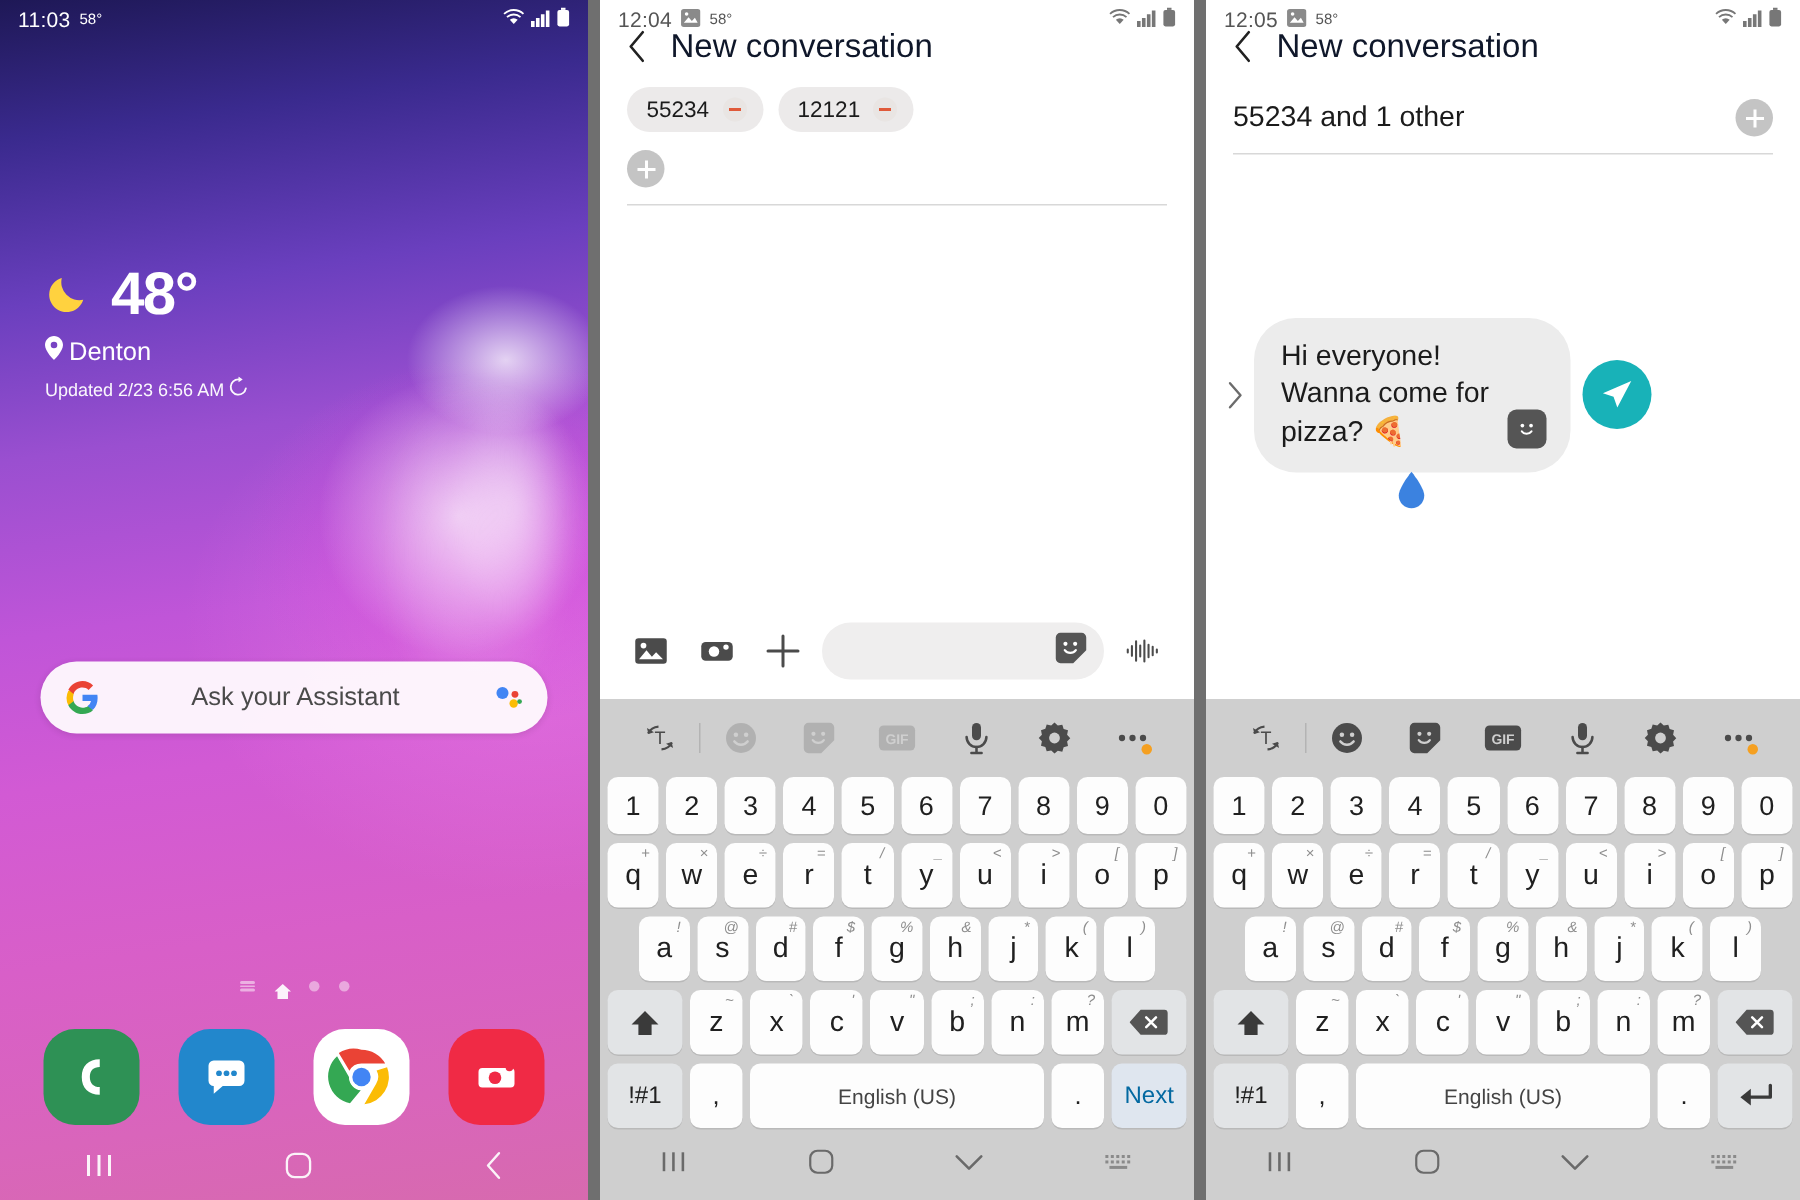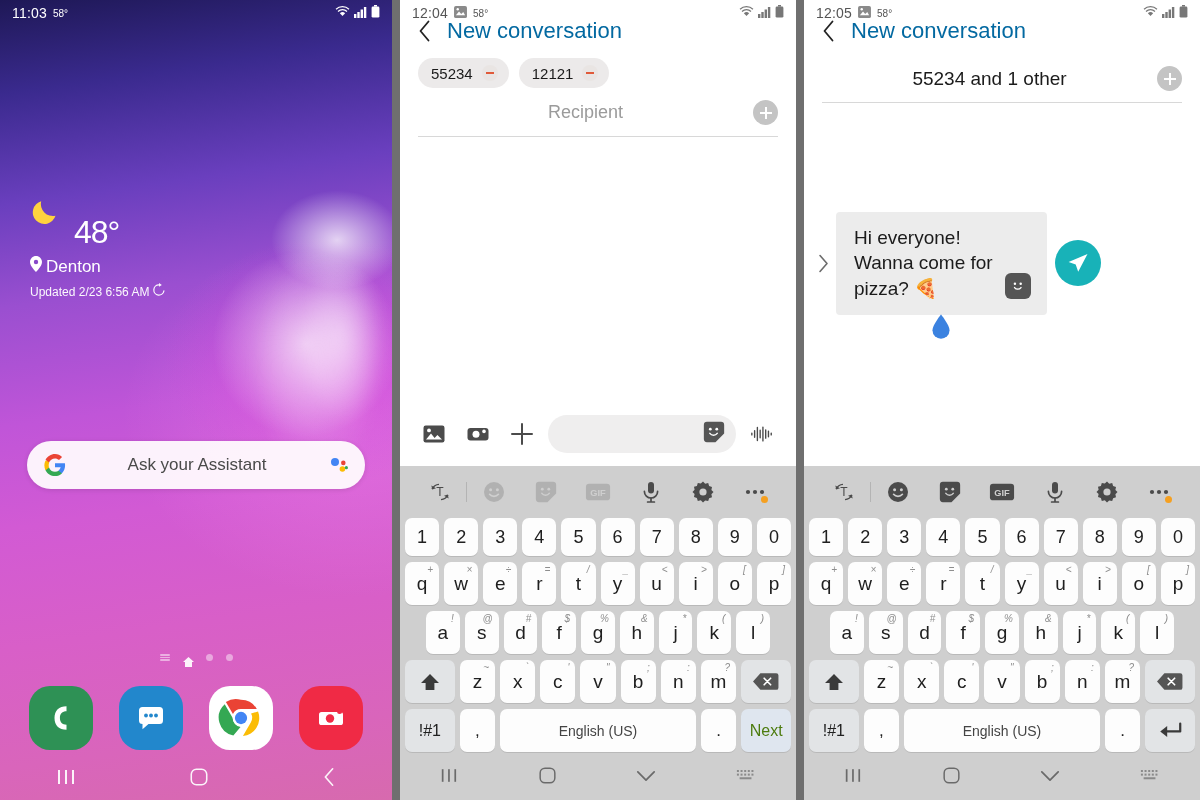--- a/index.html
+++ b/index.html
@@ -33,21 +33,21 @@
     display:flex; align-items:center; padding:0 12px; font-size:13px;justify-content:center; }
   .sb-left { display:flex; align-items:center; gap:6px; }
   .sb-right { margin-left:auto; display:flex; align-items:center; gap:4px; }
   .sb-time { font-size:14px; letter-spacing:.2px; }
   .sb-temp { font-size:10px; }
   .sb-white { color:#ffffff; }
   .sb-dark { color:#555; }
 
   .weather { position:absolute; left:30px; top:176px; color:#fff; }
   .w-row1 { display:flex; align-items:center; gap:10px; }
-  .temp-big { font-size:32px; font-weight:400; line-height:1; letter-spacing:-1px;margin-top:40px; }
+  .temp-big { font-size:40px; font-weight:700; line-height:1; letter-spacing:-1px; }
   .w-loc { display:flex; align-items:center; gap:4px; margin-top:8px; font-size:17px; font-weight:400; }
   .w-upd { margin-top:6px; font-size:12px; display:flex; align-items:center; gap:3px; opacity:.96; }
 
   .assistant { position:absolute; left:27px; right:27px; top:441px; height:48px;
     background:rgba(255,252,254,.94); border-radius:26px; display:flex; align-items:center;
     padding:0 17px; box-shadow:0 1px 5px rgba(0,0,0,.12); }
   .assistant .g { width:22px; height:22px; }
   .assistant .lbl { flex:1; text-align:center; color:#4a4a4a; font-size:17px; }
   .assistant .mic { width:20px; height:20px; }
 
@@ -67,46 +67,46 @@
   .app-cam { background:#f02a45; }
 
   .navbar { position:absolute; left:0; right:0; bottom:0; height:42px;
     display:flex; align-items:center; justify-content:space-around; }
   .nav-ic { opacity:.92; }
 
   
   .msg-screen { position:absolute; inset:0; background:#fff; display:flex; flex-direction:column; }
   .msg-head { display:flex; align-items:center; gap:16px; padding:18px 18px 0 18px; }
   .back-chev { width:13px; height:22px; }
-  .msg-title { font-size:22px; color:#0369a1; font-weight:400; }
+  .msg-title { font-size:22px; color:#0f172a; font-weight:400; }
 
   .chips { display:flex; gap:10px; padding:14px 18px 0 18px; }
   .chip { background:#eceaea; border-radius:16px; height:30px; display:flex; align-items:center;
     gap:9px; padding:0 11px 0 13px; }
   .chip-label { font-size:15px; color:#1b1b1b; }
   .chip-minus { width:16px; height:16px; border-radius:50%; background:#e9e5e3;
     display:flex; align-items:center; justify-content:center; }
   .chip-minus i { display:block; width:8px; height:1.6px; background:#e05a3a; }
 
   .recipient-row { margin:12px 18px 0 18px; display:flex; align-items:center;
-    border-bottom:1px solid #d8d8d8; padding-bottom:11px;text-align:center; }
+    border-bottom:1px solid #d8d8d8; padding-bottom:11px; }
   .recipient-ph { flex:1; font-size:18px; color:#9b9b9b; }
   .recipient-val { flex:1; font-size:19px; color:#1b1b1b; }
   .plus-btn { width:25px; height:25px; border-radius:50%; background:#c4c4c4;
     display:flex; align-items:center; justify-content:center; position:relative; }
   .plus-btn:before, .plus-btn:after { content:""; position:absolute; background:#fff; }
   .plus-btn:before { width:12px; height:2px; }
   .plus-btn:after { width:2px; height:12px; }
 
   .thread { flex:1; position:relative; }
 
   .bubble-row { position:absolute; left:0; right:0; top:109px; display:flex; align-items:center; gap:8px;
     padding:0 10px 0 14px; }
   .row-chev { width:10px; height:18px; flex:0 0 auto; }
-  .bubble { background:#ececec; border-radius:4px; padding:13px 16px 14px 18px; position:relative;
+  .bubble { background:#ececec; border-radius:28px; padding:13px 16px 14px 18px; position:relative;
     display:flex; align-items:flex-end; gap:12px; }
   .bubble-text { font-size:19px; line-height:1.33; color:#1b1b1b; white-space:pre-line; }
   .sticker-sq { width:26px; height:26px; background:#555; border-radius:6px; flex:0 0 auto;
     display:flex; align-items:center; justify-content:center; margin-bottom:2px; }
   .waterdrop { position:absolute; left:50%; bottom:-26px; transform:translateX(-50%); width:22px; height:28px; }
   .send-btn { width:46px; height:46px; border-radius:50%; background:#18b2b8;
     display:flex; align-items:center; justify-content:center; flex:0 0 auto; }
 
   
   .compose { display:flex; align-items:center; gap:0; padding:8px 12px 12px 12px; background:#fff; }
@@ -126,21 +126,21 @@
   .key { background:#fdfdfd; border-radius:7px; height:43px; flex:1 1 0; position:relative;
     display:flex; align-items:center; justify-content:center;
     font-size:19px; color:#202020; box-shadow:0 1px 0 rgba(0,0,0,.10); }
   .key.num { height:38px; font-size:18px; }
   .key .sup { position:absolute; top:2px; right:6px; font-size:10px; color:#8e8e8e; }
   .key.fn { background:#e2e4e6; flex:1.42 1 0; }
   .key.space { flex:5.6 1 0; font-size:14px; color:#444; }
   .key.sym { flex:1.42 1 0; background:#e2e4e6; font-size:16px; }
   .key.comma { flex:1 1 0; font-size:17px; }
   .key.period { flex:1 1 0; font-size:17px; }
-  .key.next { flex:1.42 1 0; background:#dfe6ef; color:#4d7c0f; font-size:16px; }
+  .key.next { flex:1.42 1 0; background:#dfe6ef; color:#0369a1; font-size:16px; }
   .key.enter { flex:1.42 1 0; background:#e2e4e6; }
   .row-ind { padding-left:26px; padding-right:26px; }
 
   .kb-nav { height:38px; display:flex; align-items:center; justify-content:space-around;
     background:#cfcfcf; }
 </style>
 </head>
 <body>
 
 <div class="stage">
@@ -354,21 +354,20 @@
         </div>
         <div class="chip">
           <span class="chip-label">12121</span>
           <span class="chip-minus">
               <i></i>
             </span>
         </div>
       </div>
 
       <div class="recipient-row">
-        <span class="recipient-ph">Recipient</span>
         <span class="plus-btn"></span>
       </div>
 
       <div class="thread"></div>
 
       <div class="compose">
         <span class="cmp-ic">
           <svg width="24" height="24" viewBox="0 0 24 24">
               <rect x="1.5" y="3.5" width="21" height="17" rx="2.2" fill="#4b4b4b"></rect>
               <path d="M4 17.5l5-6 3.6 4.4 2.8-3 4.6 4.6Z" fill="#fff"></path>

